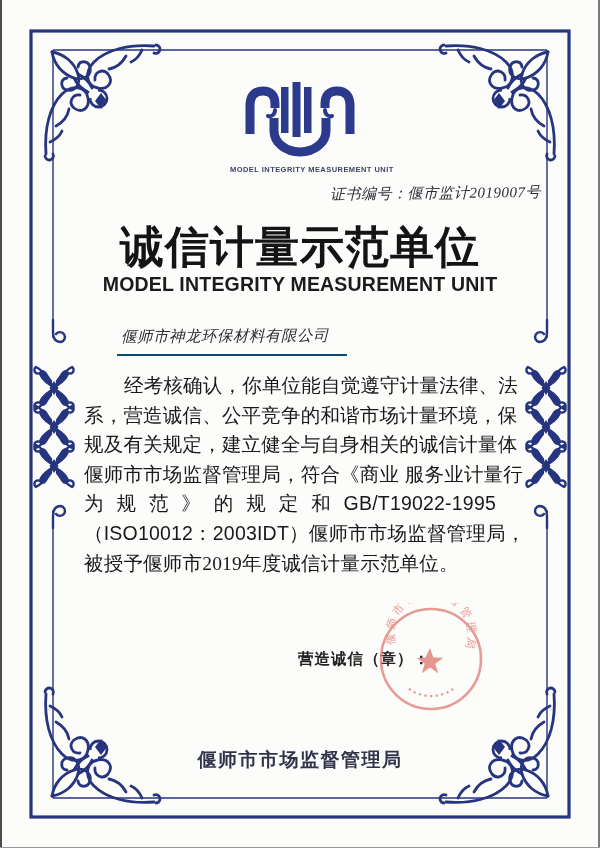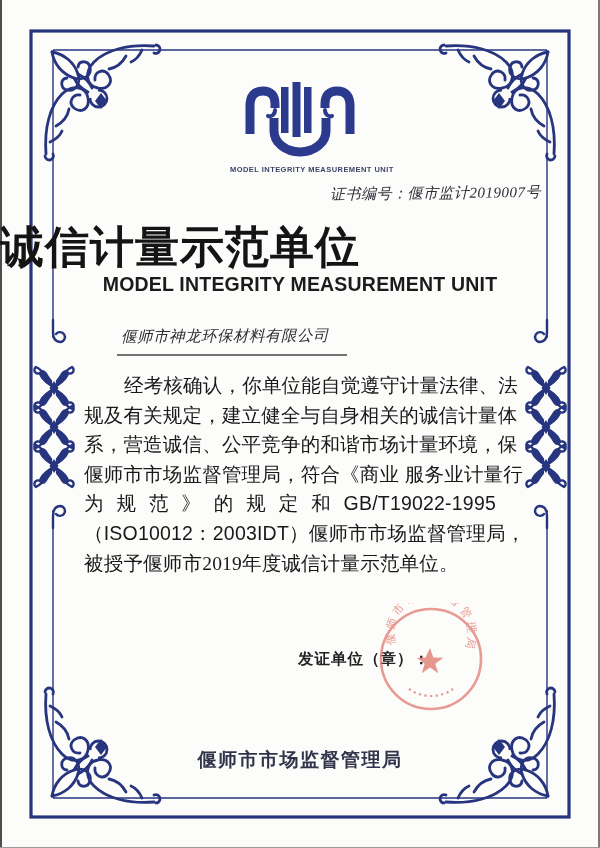--- a/index.html
+++ b/index.html
@@ -22,32 +22,32 @@
   }
 
   .cert-number{
     position:absolute;left:330px;top:184px;width:215px;
     font-size:15px;font-style:italic;color:#2e2e38;
     font-family:"Liberation Serif","DejaVu Serif",serif;
     transform:rotate(-.6deg);letter-spacing:.5px;white-space:nowrap;
   }
 
   .cert-title{
-    position:absolute;left:0;top:218px;width:600px;text-align:left;
+    position:absolute;left:0;top:218px;width:600px;text-align:center;
     font-family:"Liberation Serif","DejaVu Serif",serif;
     font-size:44px;font-weight:bold;color:#141414;letter-spacing:1px;white-space:nowrap;
   }
   .cert-subtitle{
     position:absolute;left:0;top:273px;width:600px;text-align:center;
     font-size:19.5px;font-weight:bold;color:#1b1b1b;letter-spacing:.2px;white-space:nowrap;
   }
 
   .company-line{
     position:absolute;left:117px;top:326px;width:230px;height:28px;
-    border-bottom:2px solid #737373;
+    border-bottom:2px solid #0c4a6e;
   }
   .company-name{
     font-size:15.5px;font-style:italic;color:#2e2e35;
     font-family:"Liberation Serif","DejaVu Serif",serif;
     letter-spacing:.5px;transform:rotate(-.4deg);display:block;padding-left:4px;white-space:nowrap;
   }
 
   .body-text{position:absolute;left:84px;top:371px;width:412px;color:#191919;}
   .body-line{
     font-size:19.5px;line-height:29.6px;height:29.6px;
@@ -155,29 +155,29 @@
 
 <div class="cert-title">诚信计量示范单位</div>
 <div class="cert-subtitle">MODEL INTEGRITY MEASUREMENT UNIT</div>
 
 <div class="company-line">
   <span class="company-name">偃师市神龙环保材料有限公司</span>
 </div>
 
 <div class="body-text">
   <div class="body-line first">经考核确认，你单位能自觉遵守计量法律、法</div>
+  <div class="body-line">系，营造诚信、公平竞争的和谐市场计量环境，保</div>
   <div class="body-line">规及有关规定，建立健全与自身相关的诚信计量体</div>
-  <div class="body-line">系，营造诚信、公平竞争的和谐市场计量环境，保</div>
   <div class="body-line">偃师市市场监督管理局，符合《商业 服务业计量行</div>
   <div class="body-line">为规范》的规定和GB/T19022-1995</div>
   <div class="body-line">（ISO10012：2003IDT）偃师市市场监督管理局，</div>
   <div class="body-line last">被授予偃师市2019年度诚信计量示范单位。</div>
 </div>
 
-<div class="issuer-line">发证单位（章）：</div>
+<div class="issuer-line">营造诚信（章）：</div>
 
 <svg class="seal-svg" viewBox="0 0 112 112" xmlns="http://www.w3.org/2000/svg">
   <g opacity="0.72">
     <circle cx="54" cy="56" r="50" fill="none" stroke="#e0766a" stroke-width="2.6"></circle>
     <polygon points="53,45 56.3,54.5 66.3,54.7 58.3,60.7 61.2,70.3 53,64.6 44.8,70.3 47.7,60.7 39.7,54.7 48.5,54.5" fill="#dd6f63"></polygon>
     <defs>
       <path id="sealArc" d="M19.2,43.3 A37,37 0 1 1 88.8,43.3" fill="none"></path>
     </defs>
     <text font-size="11" fill="#dd6f63" letter-spacing="3.4" font-family="Liberation Sans, sans-serif">
       <textPath href="#sealArc" startOffset="2">偃师市市场监督管理局</textPath>

